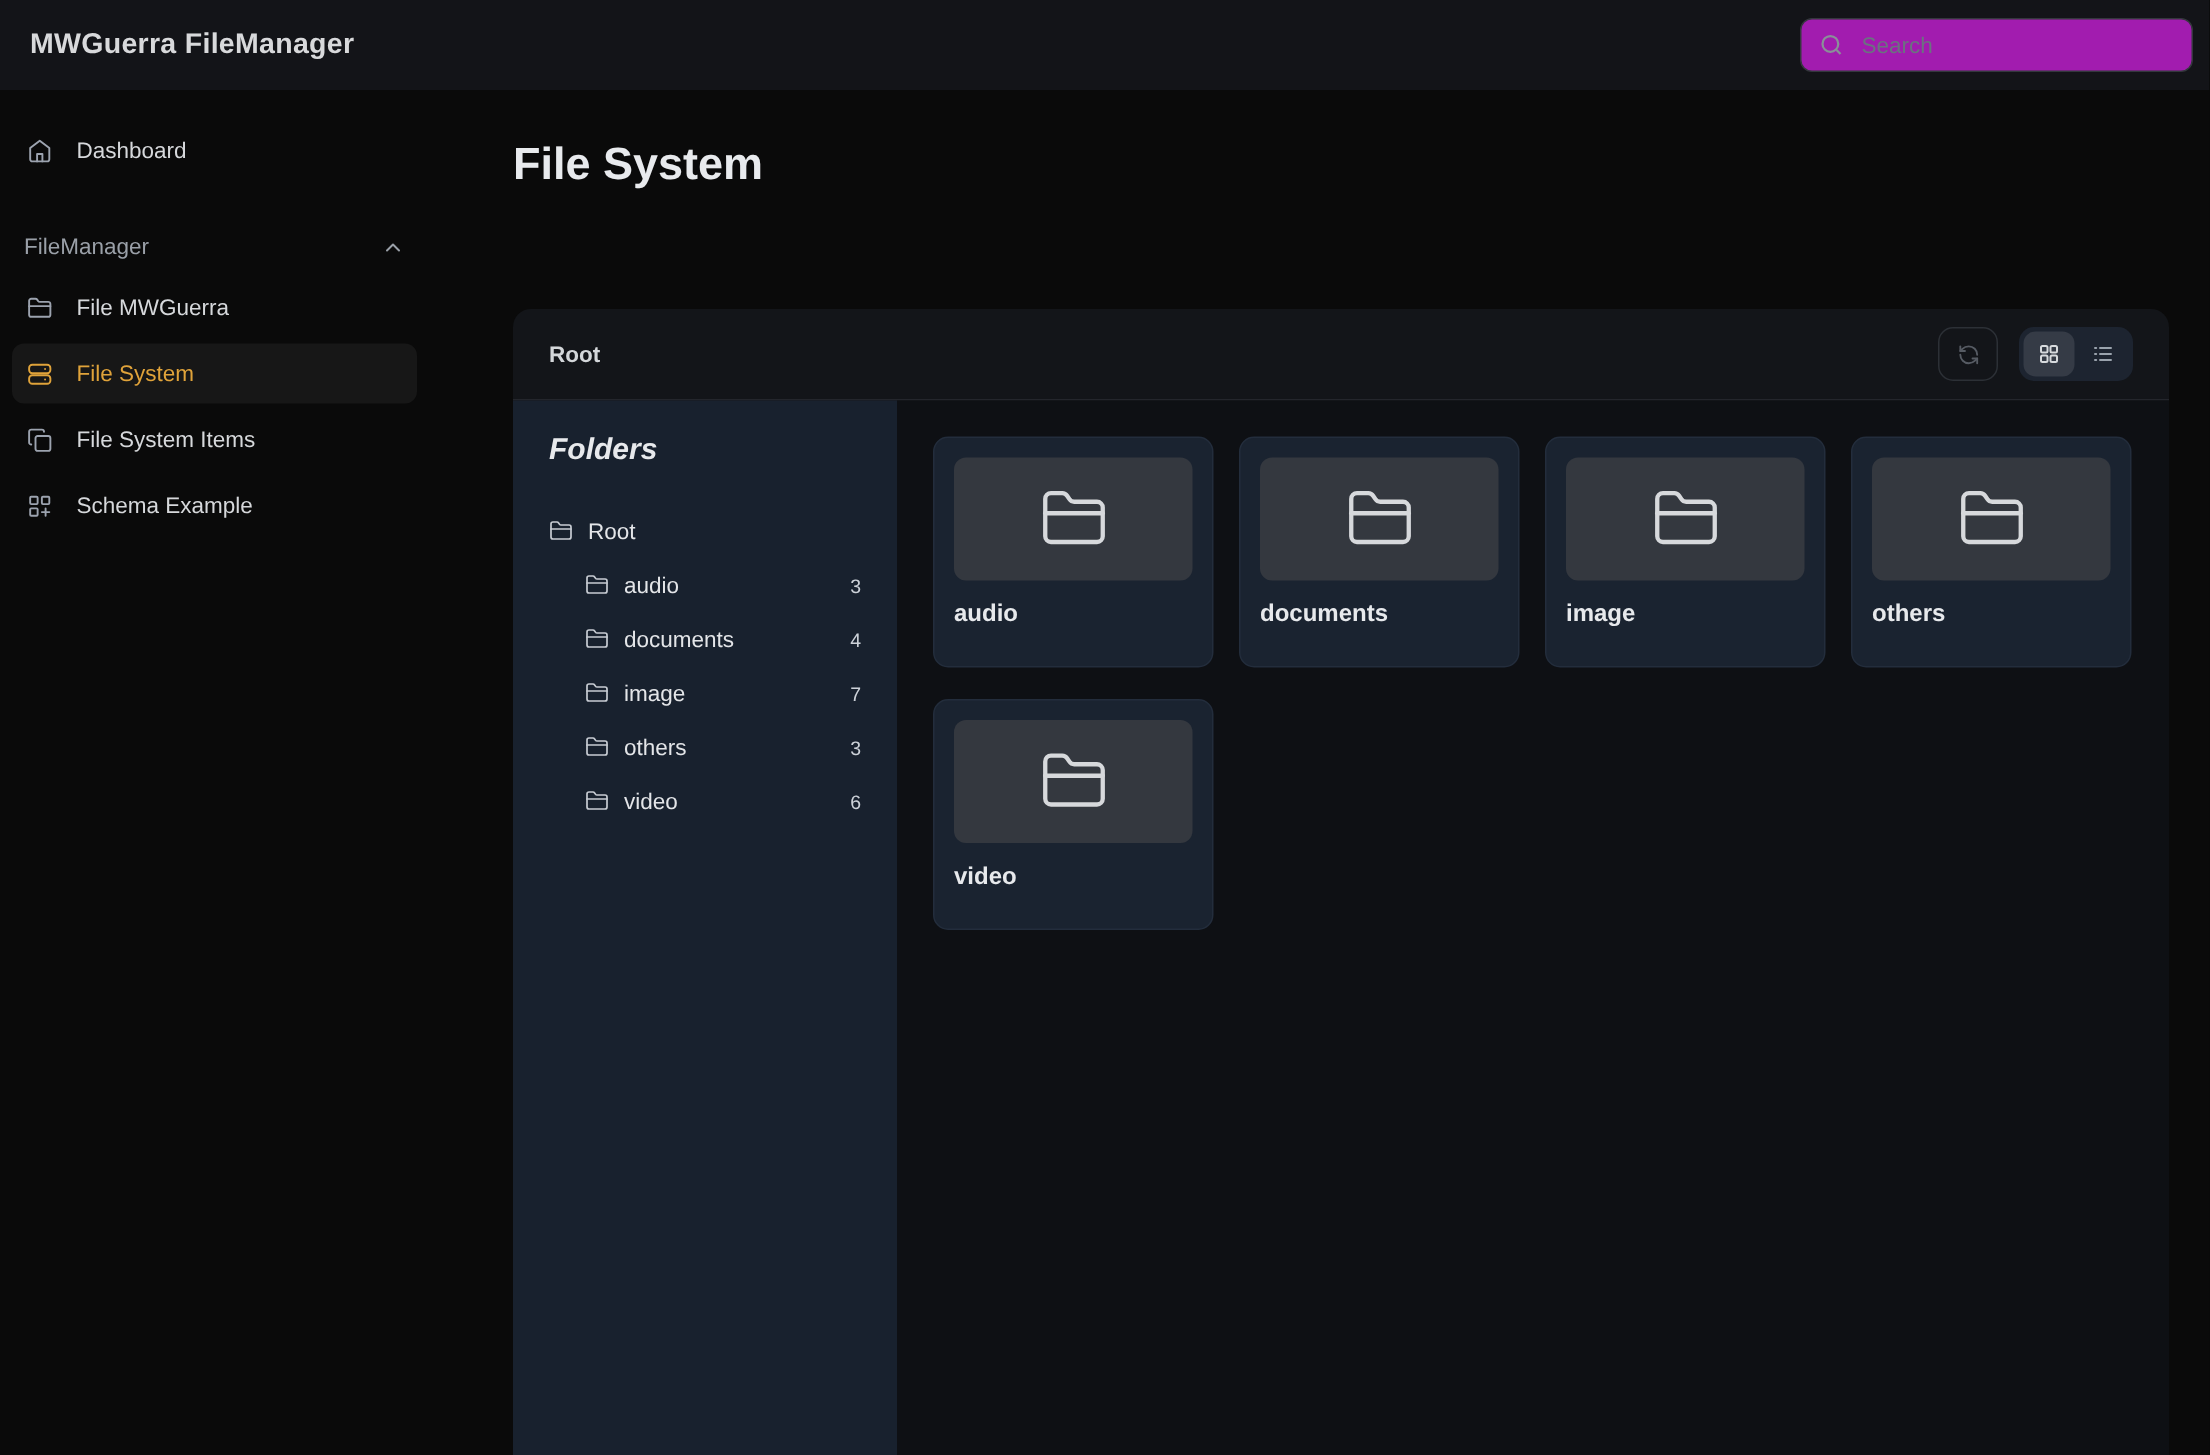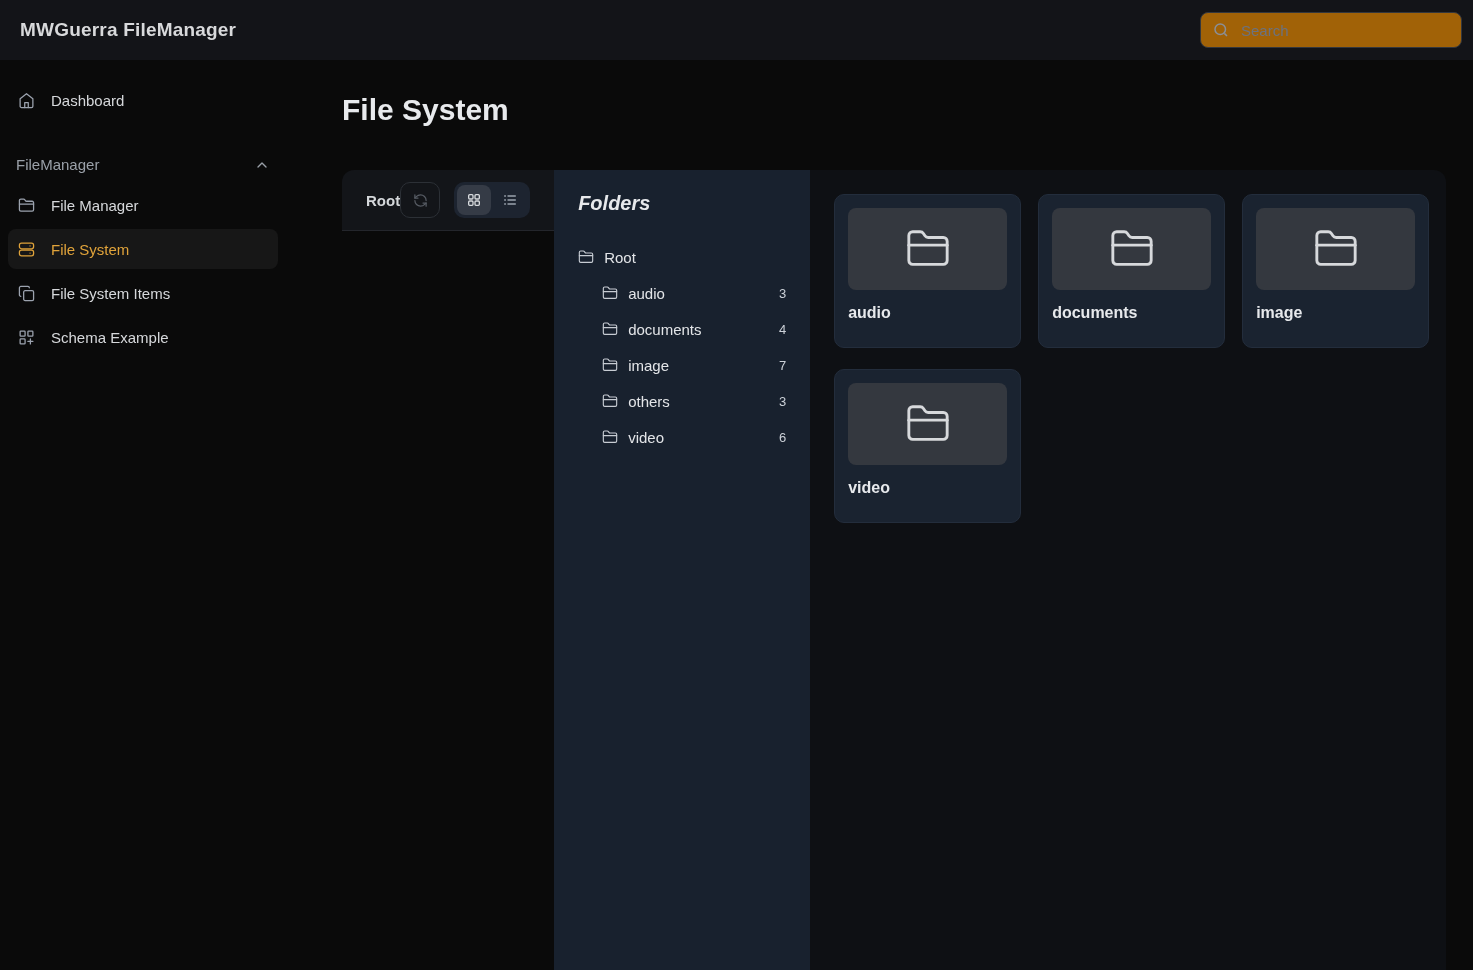--- a/index.html
+++ b/index.html
@@ -8,21 +8,21 @@
 
   .app { display:flex; flex-direction:column; width:1473px; height:970px; }
 
   
   .topbar { height:60px; background:#131418; display:flex; align-items:center;
             justify-content:space-between; padding:0 11px 0 20px; flex:0 0 auto;gap:34px; }
   .brand { font-size:19px; font-weight:700; color:#d8d9db; letter-spacing:.2px; }
   .search { position:relative; width:262px; height:36px; }
   .search svg { position:absolute; left:12px; top:9px; width:18px; height:18px;
                 stroke:#8a8f98; fill:none; stroke-width:2; }
-  .search input { width:100%; height:100%; background:#a16207; border:1px solid #34373d;
+  .search input { width:100%; height:100%; background:#a21caf; border:1px solid #34373d;
                   border-radius:8px; color:#d1d5db; font-size:15px; padding:0 12px 0 40px;
                   font-family:"Liberation Sans", sans-serif; outline:none; }
   .search input::placeholder { color:#6b7280; }
 
   
   .shell { flex:1; display:flex; min-height:0; background:#0a0a0a; }
 
   
   .sidenav { width:286px; flex:0 0 auto; padding-top:20px; }
   .nav-item { height:40px; margin:0 8px 4px; border-radius:8px; display:flex;
@@ -37,21 +37,21 @@
                   cursor:pointer; }
   .section-head svg { width:16px; height:16px; stroke:#9aa0a8; fill:none;
                       stroke-width:2; stroke-linecap:round; stroke-linejoin:round; }
 
   
   .main { flex:1; min-width:0; padding:32px 27px 0 56px; display:flex; flex-direction:column; }
   .page-title { font-size:30px; font-weight:700; color:#e8eaed; line-height:36px;
                 margin-bottom:42px; }
 
   .panel { flex:1; min-height:0; border-radius:12px 12px 0 0; overflow:hidden;
-           display:flex; flex-direction:row; }
+           display:flex; flex-direction:column;margin-top:36px; }
   .panel-toolbar { height:61px; flex:0 0 auto; background:#131519;
                    border-bottom:1px solid #24262c; display:flex; align-items:center;
                    justify-content:space-between; padding:0 24px; }
   .crumb { color:#d4d7da; font-size:15px; font-weight:600; }
   .tool-group { display:flex; align-items:center; }
   .btn-refresh { width:40px; height:36px; border:1px solid #2c3036; border-radius:10px;
                  background:transparent; display:flex; align-items:center; justify-content:center;
                  color:#565b63; margin-right:14px; cursor:pointer; }
   .btn-refresh svg { width:15px; height:15px; stroke:currentColor; fill:none;
                      stroke-width:2; stroke-linecap:round; stroke-linejoin:round; }
@@ -118,21 +118,21 @@
         <svg viewBox="0 0 24 24">
           <path d="m18 15-6-6-6 6"></path>
         </svg>
       </div>
 
       <div class="nav-item">
         <svg viewBox="0 0 24 24">
           <path d="M20 20a2 2 0 0 0 2-2V8a2 2 0 0 0-2-2h-7.9a2 2 0 0 1-1.69-.9L9.6 3.9A2 2 0 0 0 7.93 3H4a2 2 0 0 0-2 2v13a2 2 0 0 0 2 2Z"></path>
           <path d="M2 10h20"></path>
         </svg>
-        <span>File Manager</span>
+        <span>File MWGuerra</span>
       </div>
 
       <div class="nav-item active">
         <svg viewBox="0 0 24 24">
           <rect x="2" y="3" width="20" height="8" rx="3"></rect>
           <rect x="2" y="13" width="20" height="8" rx="3"></rect>
           <path d="M17 7h.01M17 17h.01"></path>
         </svg>
         <span>File System</span>
       </div>

